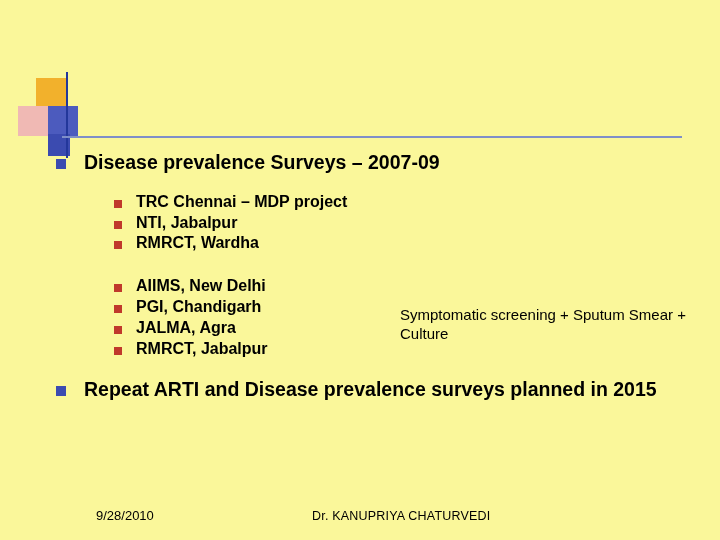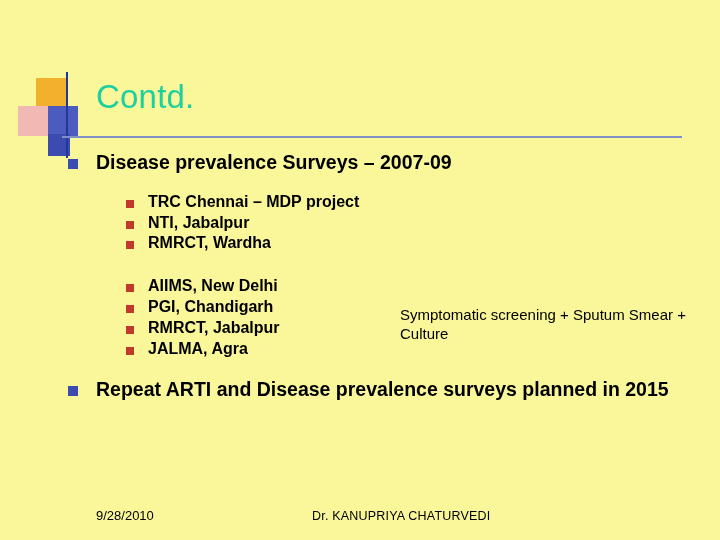--- a/index.html
+++ b/index.html
@@ -86,21 +86,21 @@
     left: 62px;
     top: 136px;
     width: 620px;
     height: 2px;
     background: #7f8fc8;
   }
 
   
   .content {
     position: absolute;
-    left: 12px;
+    left: 0;
     top: 152px;
     width: 680px;
   }
   .lvl1 {
     position: relative;
     padding-left: 84px;
     font-size: 19.5px;
     font-weight: bold;
     color: #000000;
     line-height: 1.12;
@@ -176,21 +176,20 @@
 <div class="slide">
 
   <div class="deco">
     <div class="sq-orange"></div>
     <div class="sq-pink"></div>
     <div class="sq-blue"></div>
     <div class="sq-blue2"></div>
     <div class="vline"></div>
   </div>
 
-  <div class="title">Contd.</div>
   <div class="title-rule"></div>
 
   <div class="content">
 
     <div class="lvl1">
       <span class="bullet"></span>
       <span>Disease prevalence Surveys – 2007-09</span>
     </div>
 
     <div class="spacer"></div>
@@ -213,25 +212,25 @@
     <div class="lvl2">
       <span class="bullet"></span>
       <span>AIIMS, New Delhi</span>
     </div>
     <div class="lvl2">
       <span class="bullet"></span>
       <span>PGI, Chandigarh</span>
     </div>
     <div class="lvl2">
       <span class="bullet"></span>
+      <span>JALMA, Agra</span>
+    </div>
+    <div class="lvl2">
+      <span class="bullet"></span>
       <span>RMRCT, Jabalpur</span>
-    </div>
-    <div class="lvl2">
-      <span class="bullet"></span>
-      <span>JALMA, Agra</span>
     </div>
 
     <div class="spacer"></div>
 
     <div class="lvl1 last">
       <span class="bullet"></span>
       <span>Repeat ARTI and Disease prevalence surveys planned in 2015</span>
     </div>
 
   </div>

